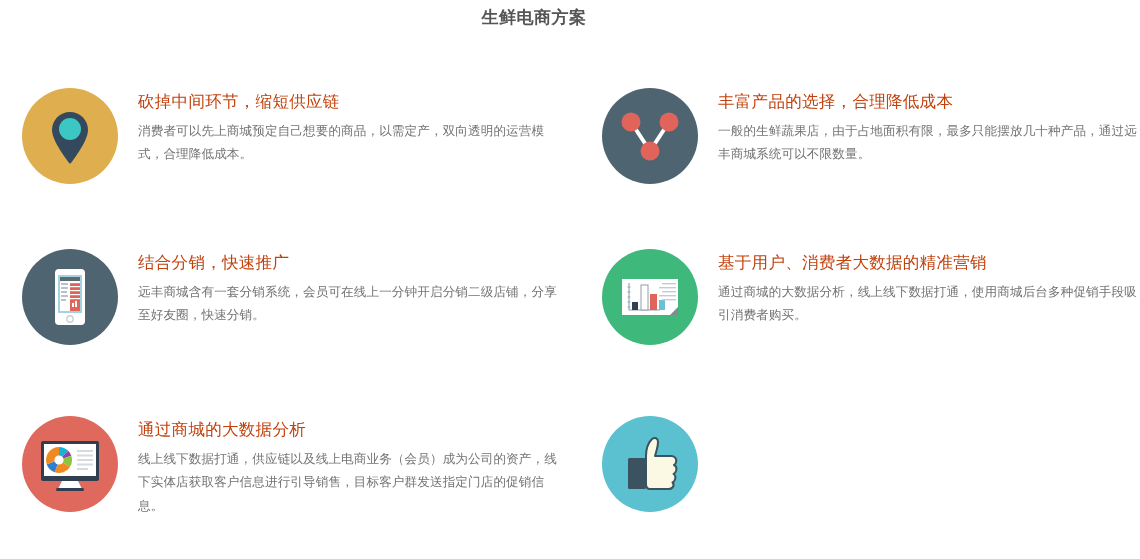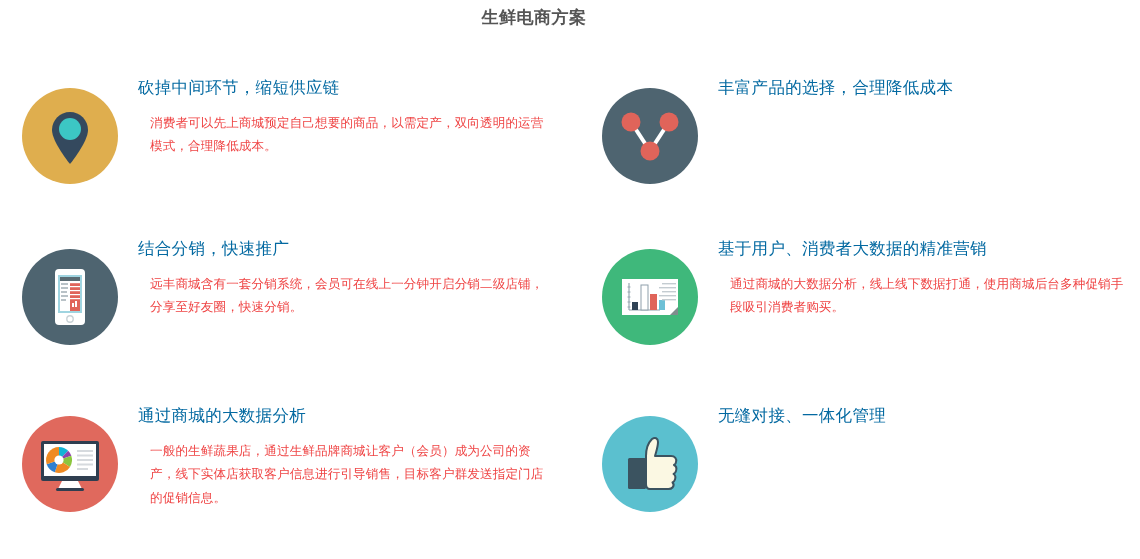--- a/index.html
+++ b/index.html
@@ -61,31 +61,31 @@
   }
   .icon-wrap svg { display: block; width: 96px; height: 96px; }
 
   .text-wrap {
     margin-left: 20px;
     padding-top: 14px;
     width: 420px;
   }
   .feat-title {
     font-size: 16.5px;
-    color: #0369a1;
+    color: #c2410c;
     line-height: 1.45;
-    margin: 0 0 6px 0;
+    margin: 14px 0 6px 0;
     font-weight: normal;
     letter-spacing: 0.3px;
   }
   .feat-desc {
     font-size: 12.6px;
-    color: #ef4444;
+    color: #737373;
     line-height: 1.85;
-    margin: 12px;
+    margin: 0;
     letter-spacing: 0.1px;
   }
 </style>
 </head>
 <body>
 
 <div class="page-title">生鲜电商方案</div>
 
 <div class="grid">
 
@@ -107,20 +107,21 @@
       <svg viewBox="0 0 96 96">
         <line x1="29" y1="34" x2="48" y2="63" stroke="#ffffff" stroke-width="4"></line>
         <line x1="67" y1="34" x2="48" y2="63" stroke="#ffffff" stroke-width="4"></line>
         <circle cx="29" cy="34" r="9.5" fill="#e0645a"></circle>
         <circle cx="67" cy="34" r="9.5" fill="#e0645a"></circle>
         <circle cx="48" cy="63" r="9.5" fill="#e0645a"></circle>
       </svg>
     </div>
     <div class="text-wrap">
       <p class="feat-title">丰富产品的选择，合理降低成本</p>
+      <p class="feat-desc">一般的生鲜蔬果店，由于占地面积有限，最多只能摆放几十种产品，通过远丰商城系统可以不限数量。</p>
     </div>
   </div>
 
   <div class="feature col-left row-1">
     <div class="icon-wrap" style="background:#4e6470;">
       <svg viewBox="0 0 96 96">
         <rect x="33" y="20" width="30" height="56" rx="4" fill="#ffffff"></rect>
         <rect x="36" y="26" width="24" height="38" fill="#9fd4e0"></rect>
         <rect x="38" y="28" width="20" height="34" fill="#ffffff"></rect>
         <rect x="38" y="28" width="20" height="4" fill="#5a6b73"></rect>
@@ -193,29 +194,28 @@
         </g>
         <rect x="55" y="34" width="16" height="2" fill="#d6dade"></rect>
         <rect x="55" y="38.5" width="16" height="2" fill="#d6dade"></rect>
         <rect x="55" y="43" width="16" height="2" fill="#d6dade"></rect>
         <rect x="55" y="47.5" width="16" height="2" fill="#d6dade"></rect>
         <rect x="55" y="52" width="11" height="2" fill="#d6dade"></rect>
       </svg>
     </div>
     <div class="text-wrap">
       <p class="feat-title">通过商城的大数据分析</p>
-      <p class="feat-desc">一般的生鲜蔬果店，通过生鲜品牌商城让客户（会员）成为公司的资产，线下实体店获取客户信息进行引导销售，目标客户群发送指定门店的促销信息。</p>
+      <p class="feat-desc">线上线下数据打通，供应链以及线上电商业务（会员）成为公司的资产，线下实体店获取客户信息进行引导销售，目标客户群发送指定门店的促销信息。</p>
     </div>
   </div>
 
   <div class="feature col-right row-2">
     <div class="icon-wrap" style="background:#5bc0cf;">
       <svg viewBox="0 0 96 96">
         <path d="M44 40 C44 32 47 26 50 23 C53 21 56 22 56 26 C56 31 54 36 53 40 L69 40 C73 40 75 43 74 46 C74 47.5 73 48.5 72 49 C74 50 75 52 74 55 C73.6 56.5 72.6 57.5 71.6 58 C73.2 59 73.8 61 73 63.5 C72.5 65 71.5 66 70.5 66.5 C71.8 67.8 71.8 70 70.5 71.5 C69.5 72.7 68 73 66.5 73 L48 73 C45 73 44 71 44 68 Z" fill="#fbf8e3" stroke="#3b5360" stroke-width="2" stroke-linejoin="round"></path>
         <rect x="26" y="42" width="18" height="31" rx="1.5" fill="#3b5360"></rect>
       </svg>
     </div>
     <div class="text-wrap">
-      <p class="feat-title">无缝对接、一体化管理</p>
     </div>
   </div>
 
 </div>
 
 </body></html>

